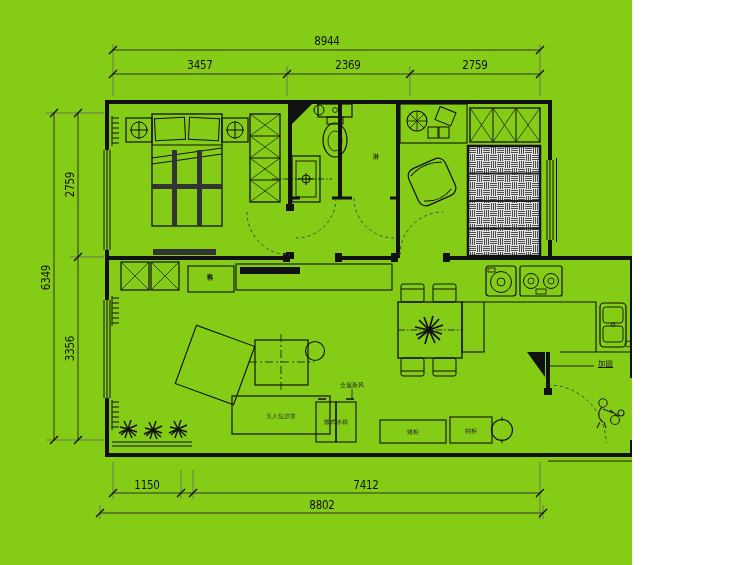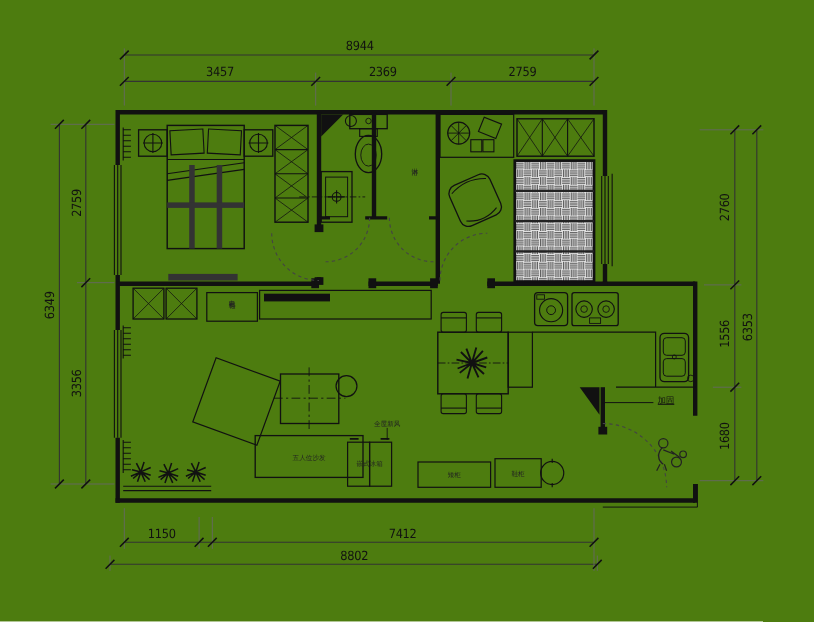--- a/index.html
+++ b/index.html
@@ -1,16 +1,16 @@
 <!DOCTYPE html>
 <html><head>
 <meta charset="utf-8">
 <style>
   html,body{margin:0;padding:0;background:#fff;}
-  .stage{position:relative;width:740px;height:565px;background:#4d7c0f;overflow:hidden;
+  .stage{position:relative;width:632px;height:565px;background:#84cc16;overflow:hidden;
          font-family:"DejaVu Sans",sans-serif;}
   .stage svg{position:absolute;left:0;top:0;}
   .t{position:absolute;color:#111;white-space:nowrap;}
   .dim{font-size:11.5px;width:60px;height:13px;text-align:center;line-height:13px;
        transform:scaleX(.9);letter-spacing:-.3px;}
   .dimv{font-size:11.5px;width:60px;height:13px;text-align:center;line-height:13px;
         transform:rotate(-90deg) scaleX(.9);letter-spacing:-.3px;}
   .lbl{font-size:6px;text-align:center;color:#222;}
   .lbl7{font-size:7.5px;text-align:left;color:#111;text-decoration:underline;}
   .lblv{font-size:6px;writing-mode:vertical-rl;text-orientation:upright;color:#222;letter-spacing:1px;}

